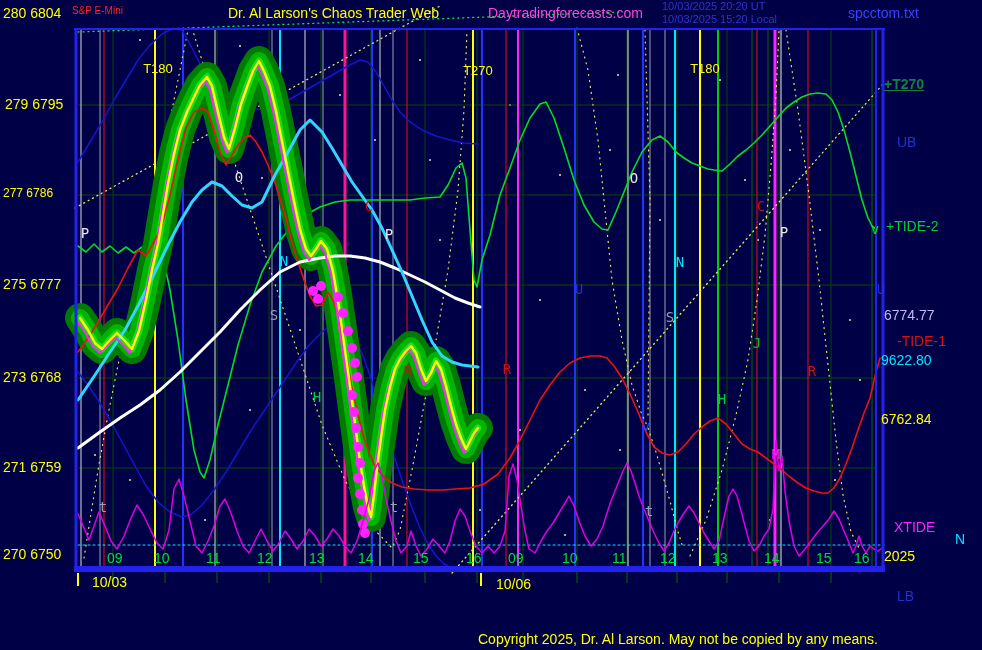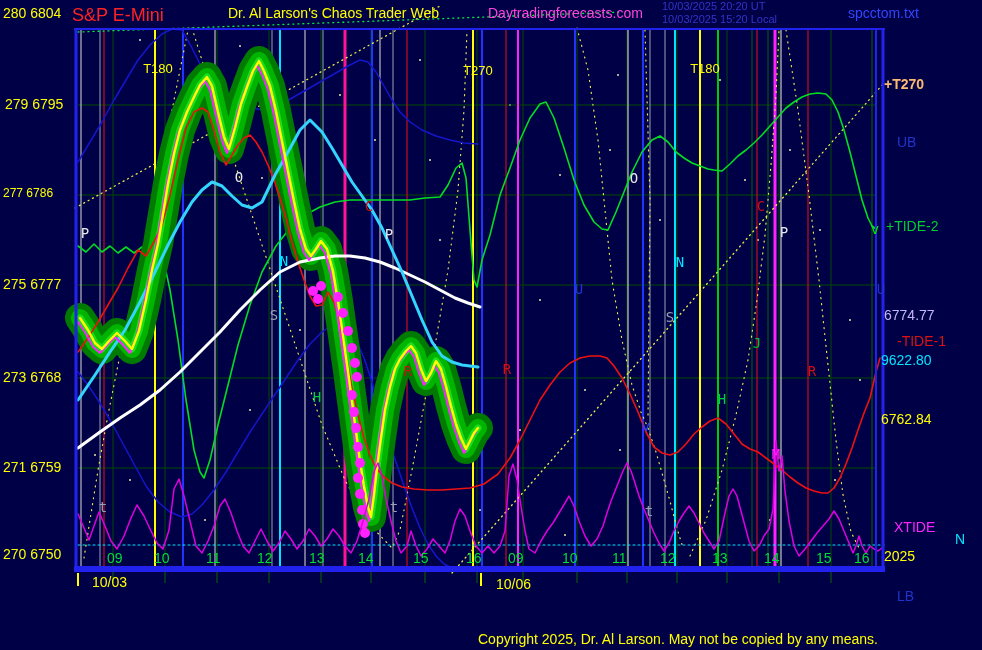--- a/index.html
+++ b/index.html
@@ -6,21 +6,21 @@
   .screen{position:relative;width:982px;height:650px;background:#000046;overflow:hidden;
           font-family:"Liberation Sans",sans-serif;}
   .lbl{position:absolute;white-space:nowrap;line-height:1;z-index:5;}
   #plot{position:absolute;left:0;top:0;z-index:2;}
   .hdr-ts{font-size:11px;color:#3333cc;}
 </style>
 </head>
 <body>
 
 <div class="screen">
-  <span class="lbl" style="left:72px;top:6px;font-size:18px;color:#ff2222;">S&amp;P E-Mini</span>
+  <span class="lbl" style="left:72px;top:6px;font-size:10px;color:#ff2222;">S&amp;P E-Mini</span>
   <span class="lbl" style="left:228px;top:6px;font-size:14px;color:#ffff00;">Dr. Al Larson's Chaos Trader Web</span>
   <span class="lbl" style="left:488px;top:6px;font-size:14px;color:#ff44dd;">Daytradingforecasts.com</span>
   <span class="lbl hdr-ts" style="left:662px;top:1px;text-align:center;">10/03/2025 20:20 UT</span>
   <span class="lbl hdr-ts" style="left:662px;top:14px;">10/03/2025 15:20 Local</span>
   <span class="lbl" style="left:848px;top:6px;font-size:14px;color:#3344ff;">spcctom.txt</span>
 
   <svg id="plot" width="982" height="650">
       <circle cx="140" cy="40" r="1" fill="#e8e8a8"></circle>
       <circle cx="240" cy="46" r="1" fill="#e8e8a8"></circle>
       <circle cx="170" cy="155" r="1" fill="#e8e8a8"></circle>
@@ -223,21 +223,21 @@
       <span class="lbl" style="left: 92px; top: 575px; color: rgb(255, 255, 0); font-size: 14px;">10/03</span>
       <span class="lbl" style="left: 508px; top: 551px; color: rgb(0, 221, 51); font-size: 14px;">09</span>
       <span class="lbl" style="left: 562px; top: 551px; color: rgb(0, 221, 51); font-size: 14px;">10</span>
       <span class="lbl" style="left: 612px; top: 551px; color: rgb(0, 221, 51); font-size: 14px;">11</span>
       <span class="lbl" style="left: 660px; top: 551px; color: rgb(0, 221, 51); font-size: 14px;">12</span>
       <span class="lbl" style="left: 712px; top: 551px; color: rgb(0, 221, 51); font-size: 14px;">13</span>
       <span class="lbl" style="left: 764px; top: 551px; color: rgb(0, 221, 51); font-size: 14px;">14</span>
       <span class="lbl" style="left: 816px; top: 551px; color: rgb(0, 221, 51); font-size: 14px;">15</span>
       <span class="lbl" style="left: 854px; top: 551px; color: rgb(0, 221, 51); font-size: 14px;">16</span>
       <span class="lbl" style="left: 496px; top: 577px; color: rgb(255, 255, 0); font-size: 14px;">10/06</span>
-      <span class="lbl" style="left: 884px; top: 77px; color: #fdba74; font-size: 14px; font-weight: bold;">+T270</span>
+      <span class="lbl" style="left: 884px; top: 77px; color: #15803d; font-size: 14px; font-weight: bold; text-decoration: underline;">+T270</span>
       <span class="lbl" style="left: 897px; top: 135px; color: rgb(34, 51, 204); font-size: 14px;">UB</span>
       <span class="lbl" style="left: 886px; top: 219px; color: rgb(0, 204, 51); font-size: 14px;">+TIDE-2</span>
       <span class="lbl" style="left: 884px; top: 308px; color: #c4b5fd; font-size: 14px;">6774.77</span>
       <span class="lbl" style="left: 897px; top: 334px; color: rgb(221, 17, 17); font-size: 14px;">-TIDE-1</span>
       <span class="lbl" style="left: 881px; top: 353px; color: rgb(0, 229, 255); font-size: 14px;">9622.80</span>
       <span class="lbl" style="left: 881px; top: 412px; color: rgb(255, 255, 0); font-size: 14px;">6762.84</span>
       <span class="lbl" style="left: 894px; top: 520px; color: rgb(255, 34, 255); font-size: 14px;">XTIDE</span>
       <span class="lbl" style="left: 955px; top: 532px; color: rgb(0, 229, 255); font-size: 14px;">N</span>
       <span class="lbl" style="left: 884px; top: 549px; color: rgb(255, 255, 0); font-size: 14px;">2025</span>
       <span class="lbl" style="left: 897px; top: 589px; color: rgb(34, 51, 204); font-size: 14px;">LB</span>

